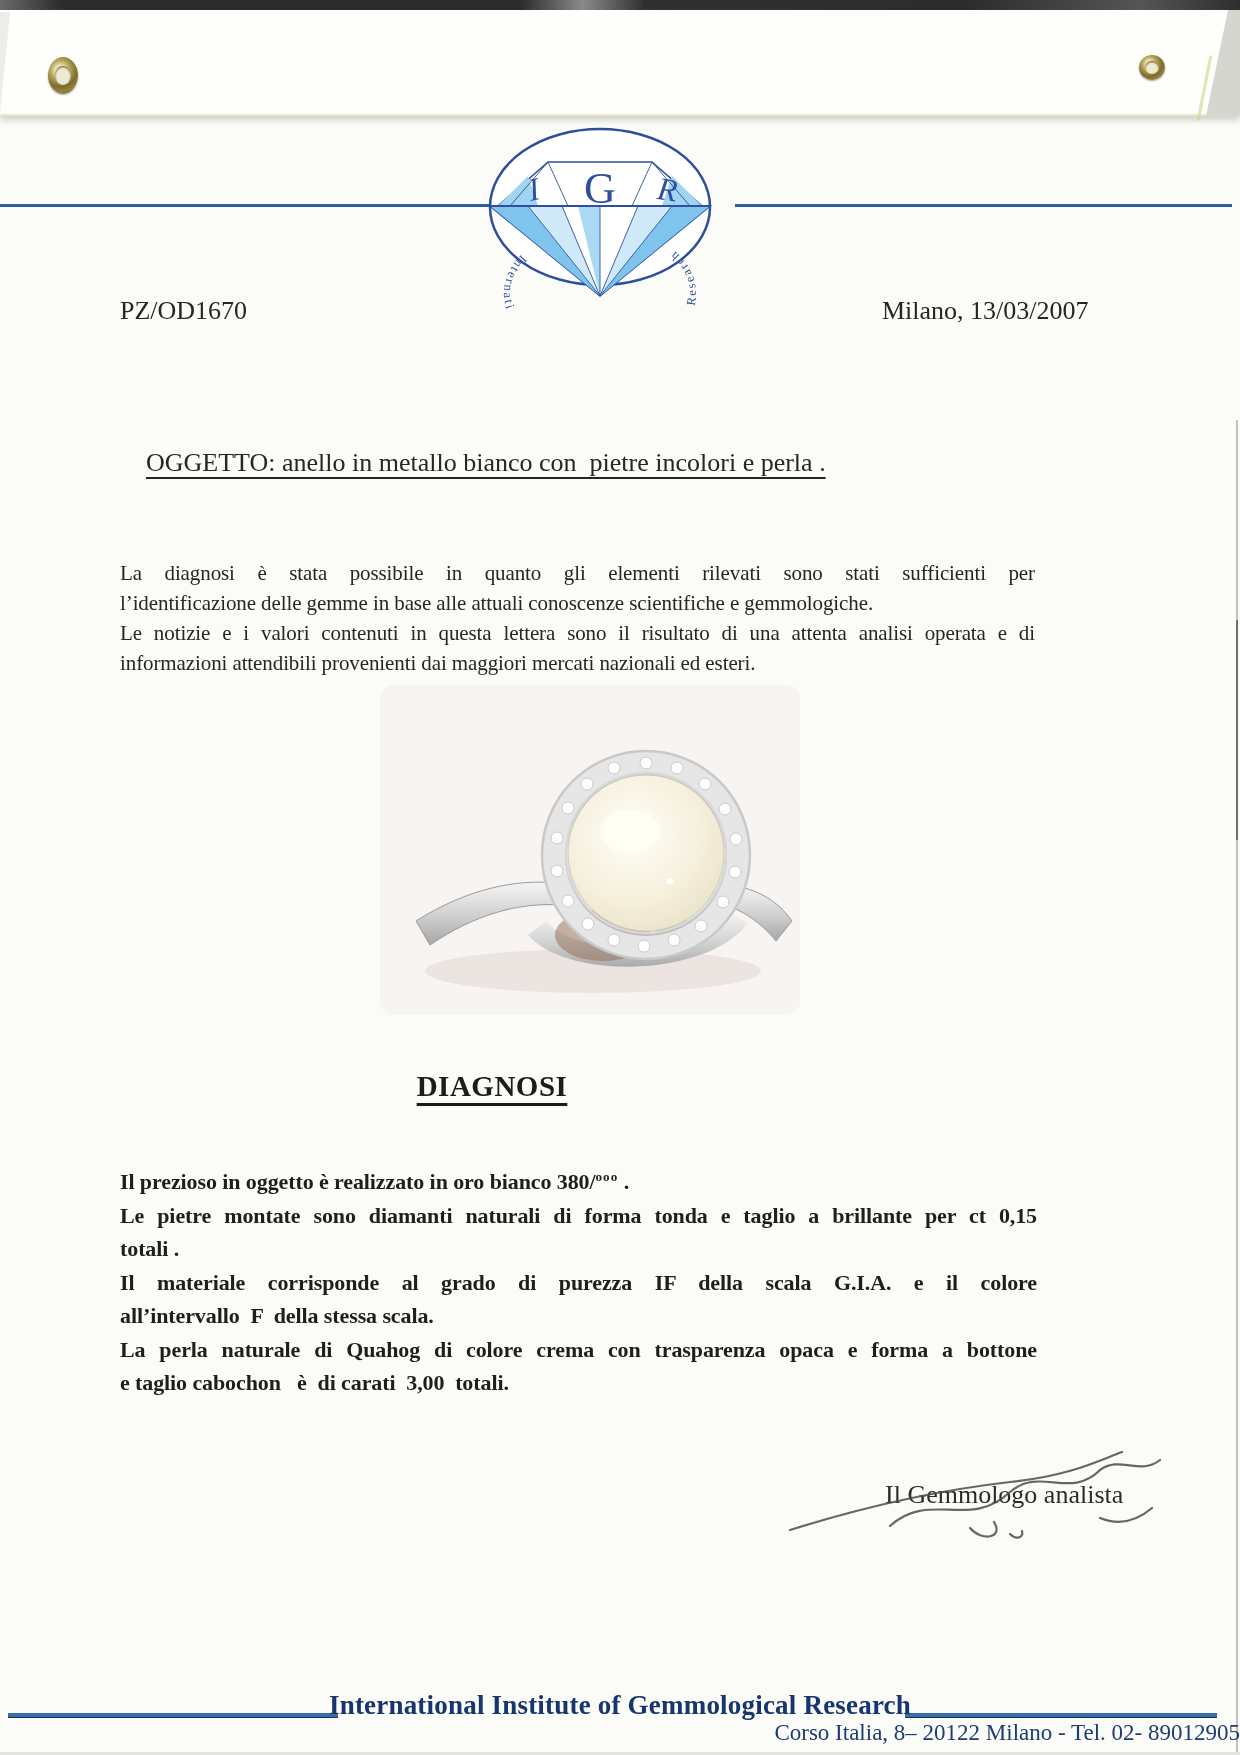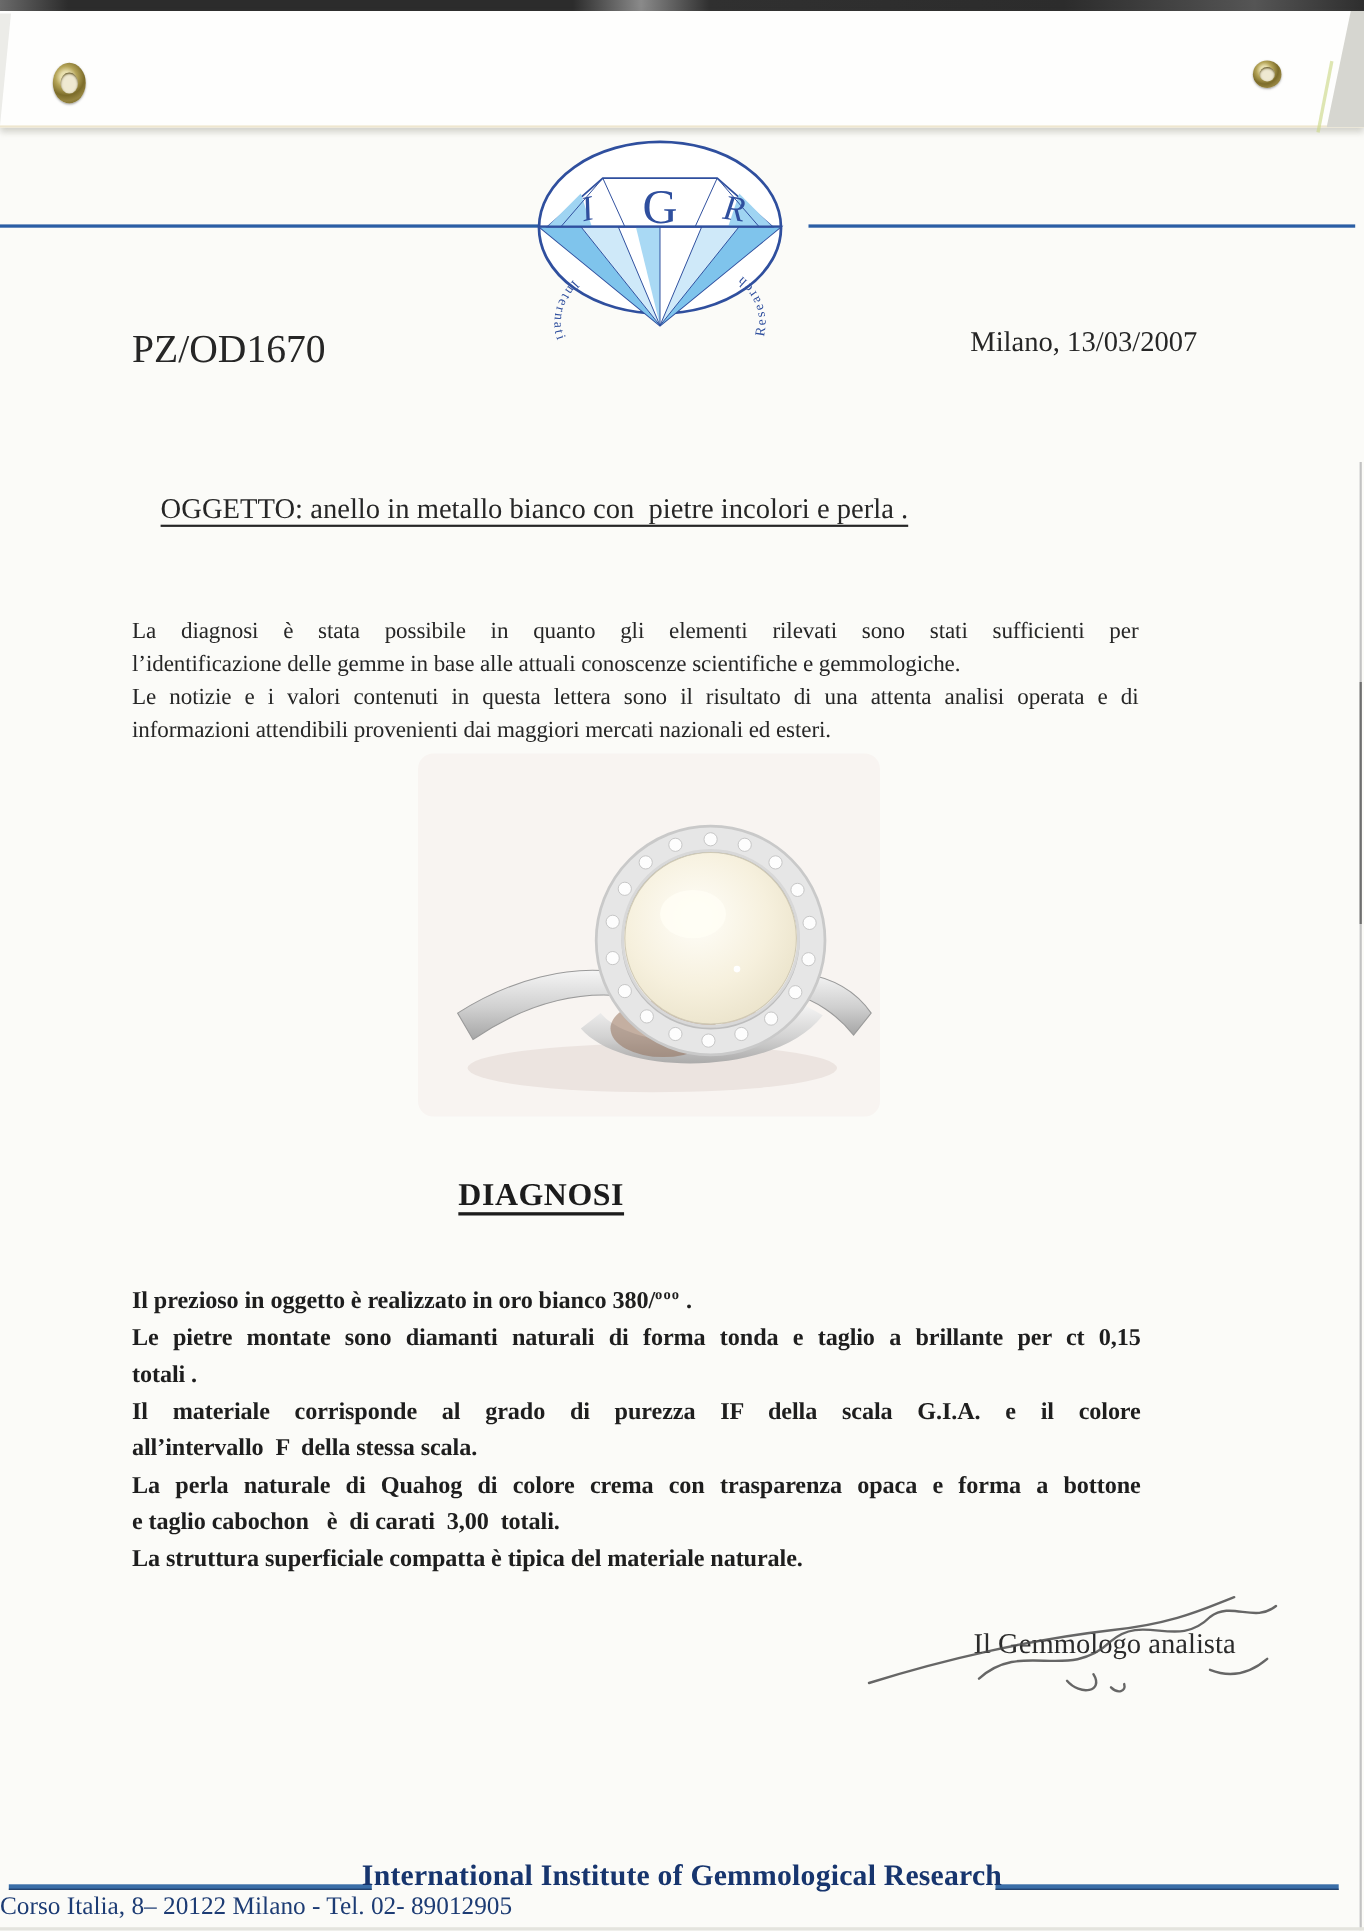--- a/index.html
+++ b/index.html
@@ -27,35 +27,35 @@
     box-shadow:0 1px 2px rgba(0,0,0,.35);}
   .grommet::after{content:"";position:absolute;left:24%;top:24%;width:52%;height:52%;
     border-radius:50%;background:#efe9d2;box-shadow:inset 0 1px 2px #5e511e;}
   .grommet.left{left:48px;top:57px;width:30px;height:37px;}
   .grommet.right{left:1139px;top:55px;width:26px;height:25px;}
   
   .accent-line{top:204px;height:3px;background:#2b5ea5;}
   .accent-line.l{left:0;width:490px;}
   .accent-line.r{left:735px;width:497px;}
   
-  .ref{left:120px;top:296px;font-size:36px;}
+  .ref{left:120px;top:296px;font-size:26px;}
   .date{left:882px;top:296px;font-size:26px;}
   .subject{left:120px;top:418px;font-size:26px;white-space:pre-wrap;}
   .subject span{text-decoration:underline;text-decoration-thickness:2px;text-underline-offset:6px;}
   .intro{left:120px;top:558px;width:915px;font-size:21px;line-height:30px;letter-spacing:-.1px;}
   .jl{text-align:justify;text-align-last:justify;}
   .pw{white-space:pre-wrap;}
   .diag-head{left:0;top:1070px;width:984px;text-align:center;font-size:29px;font-weight:bold;color:#1c1c1c;}
   .diag-head span{text-decoration:underline;text-decoration-thickness:3px;text-underline-offset:7px;letter-spacing:.5px;}
   .diagnosis{left:120px;top:1160px;width:917px;font-size:22px;line-height:33.5px;font-weight:bold;color:#1e1e1e;letter-spacing:-.1px;}
   .diagnosis sup{font-size:.6em;letter-spacing:1px;}
   .sig-caption{left:885px;top:1480px;font-size:26px;color:#2b2b2b;}
   
   .footer-org{left:0;top:1690px;width:1240px;text-align:center;font-size:27px;font-weight:bold;color:#17356e;letter-spacing:.2px;}
-  .footer-address{left:0;top:1720px;width:1240px;text-align:left;font-size:23px;color:#1d3c74;}
+  .footer-address{left:0;top:1720px;width:1240px;text-align:right;font-size:23px;color:#1d3c74;}
   .footer-rule{top:1713px;height:4px;background:#3a6ea8;border-bottom:1px solid #16325e;}
   .footer-rule.l{left:8px;width:330px;}
   .footer-rule.r{left:905px;width:312px;}
 </style>
 </head>
 <body>
 
 <div class="page">
 
   <div class="abs top-strip"></div>
@@ -190,21 +190,20 @@
   </div>
 
   <div class="abs diagnosis">
     <div class="pw"><span>Il prezioso in oggetto è realizzato in oro bianco 380/</span><sup>ooo</sup><span> .</span></div>
     <div class="jl">Le  pietre montate sono diamanti naturali di forma tonda e taglio a brillante  per ct 0,15</div>
     <div class="pw">totali .</div>
     <div class="jl">Il  materiale  corrisponde  al  grado  di  purezza    IF    della  scala  G.I.A.  e  il  colore</div>
     <div class="pw">all’intervallo  F  della stessa scala.</div>
     <div class="jl">La  perla naturale di  Quahog di colore crema con trasparenza opaca e  forma a bottone</div>
     <div class="pw">e taglio cabochon   è  di carati  3,00  totali.</div>
-    <div class="pw">La struttura superficiale compatta è tipica del materiale naturale.</div>
   </div>
 
   <div class="abs sig-caption">Il Gemmologo analista</div>
   <svg class="abs" style="left:770px;top:1430px" width="400" height="120" viewBox="0 0 400 120">
     <g fill="none" stroke="#4d4d4d" stroke-width="2.2" stroke-linecap="round" opacity="0.85">
       <path d="M 20 100 C 90 78 170 60 240 52 C 300 46 330 30 352 22"></path>
       <path d="M 120 96 C 160 60 200 100 240 62 C 270 36 300 70 330 40 C 350 25 370 46 390 30"></path>
       <path d="M 200 98 C 212 112 234 108 224 92"></path>
       <path d="M 240 104 C 246 110 254 108 252 101"></path>
       <path d="M 330 88 C 350 96 368 90 382 78"></path>

